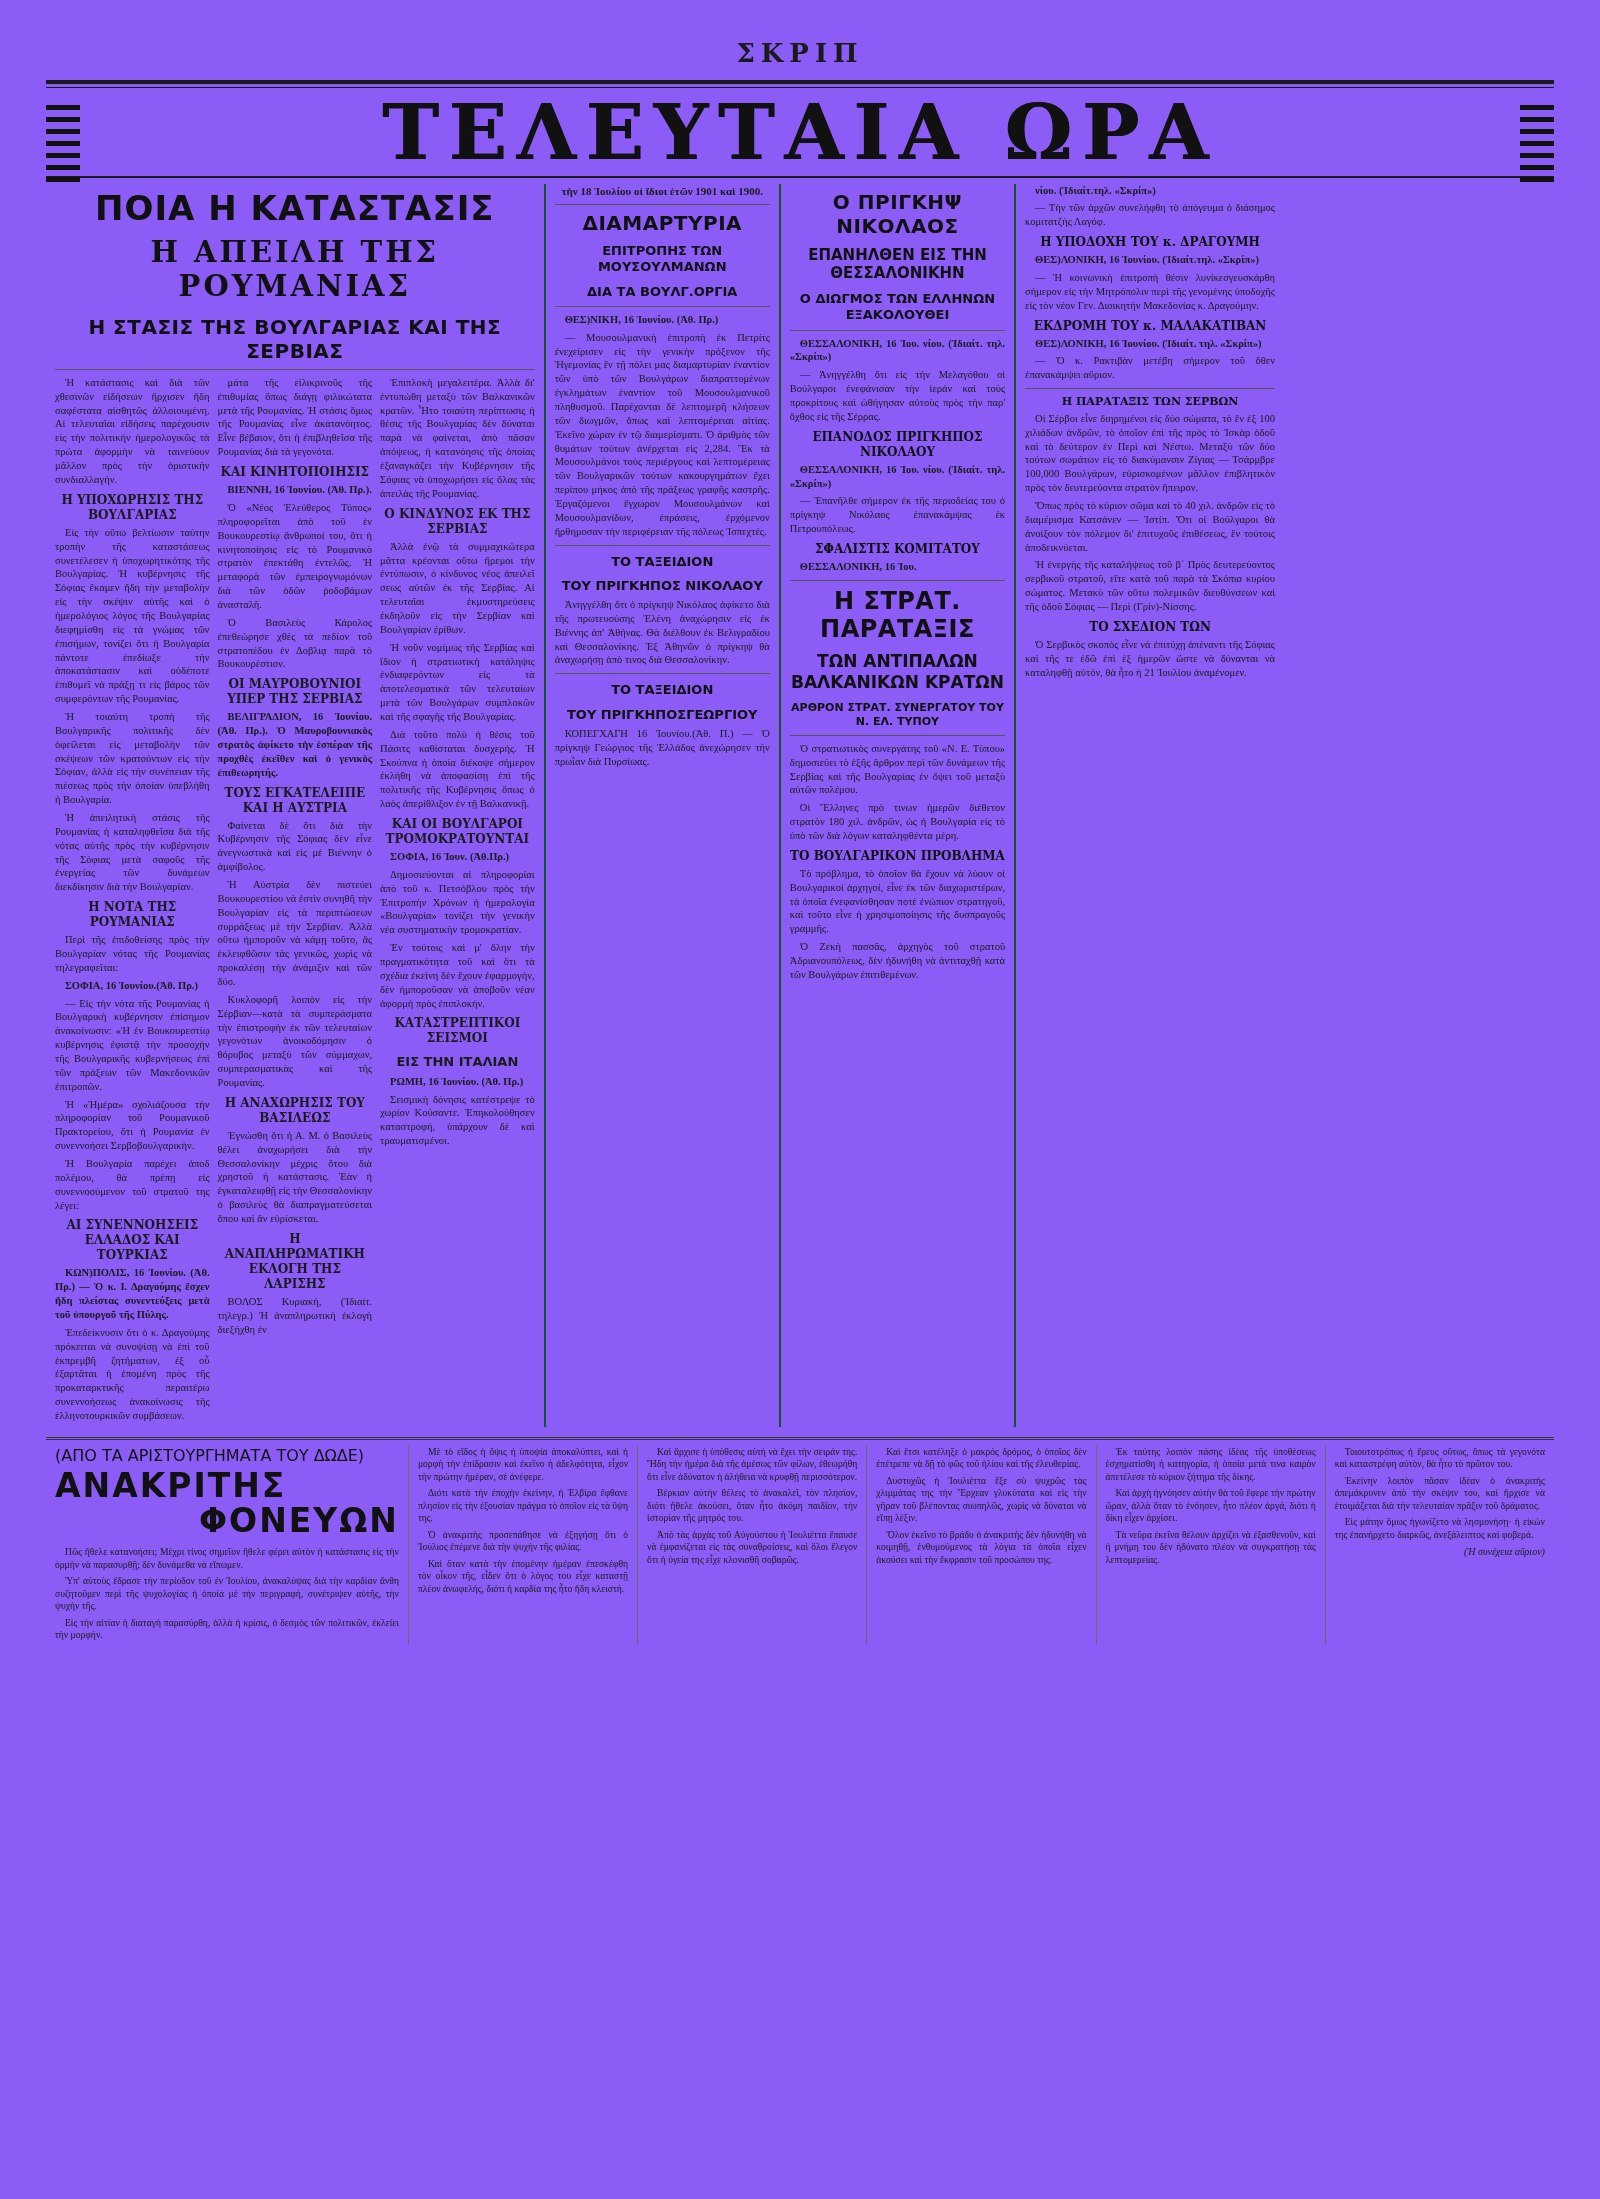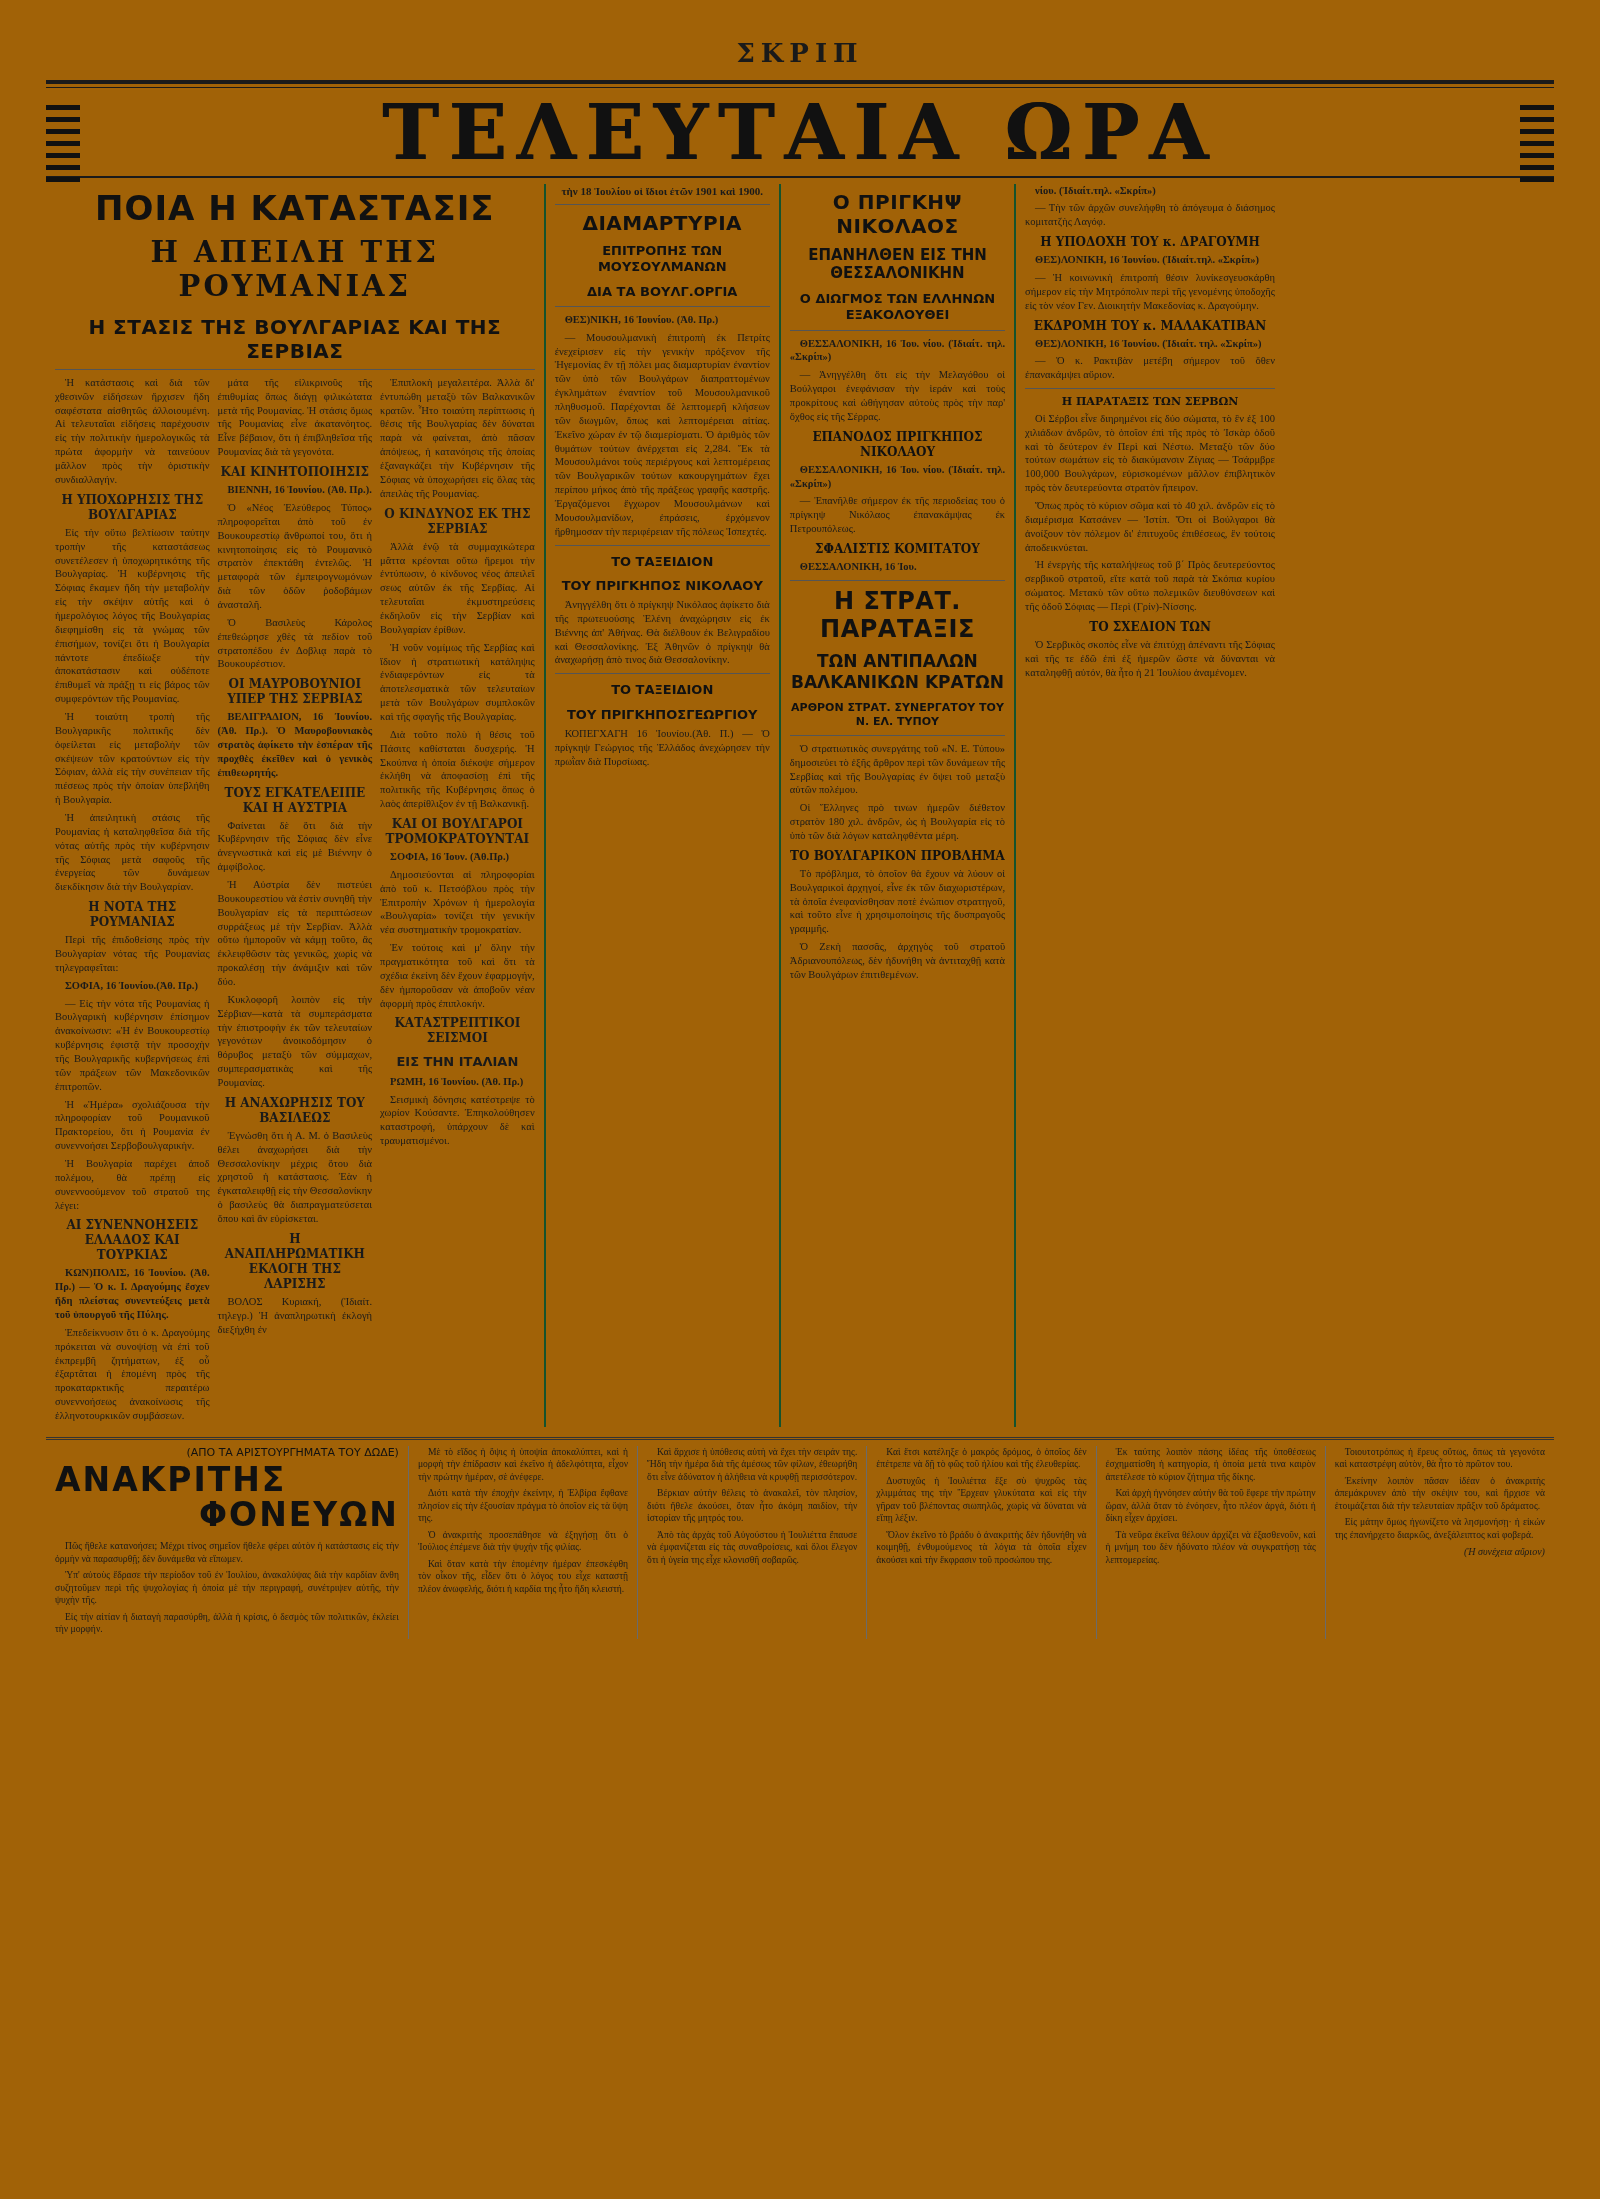--- a/index.html
+++ b/index.html
@@ -5,21 +5,21 @@
   html,body{margin:0;padding:0;background:#ffffff;}
   body{
     width:1600px;height:2199px;
     font-family:"Liberation Serif", serif;
     color:#111;
     position:relative;
     overflow:hidden;
   }
   .page{
     position:absolute;inset:0;
-    background:#a16207;
+    background:#8b5cf6;
     padding:0;
   }
   
   .masthead{
     text-align:center;
     font-family:"DejaVu Serif", serif;
     font-size:26px;
     letter-spacing:6px;
     font-weight:bold;
     padding-top:38px;
@@ -137,21 +137,21 @@
   .feuilleton{
     margin:10px 46px 0 46px;
     border-top:3px double #333;
     padding-top:6px;
     display:flex;
   }
   .feu-col{padding:0 9px;box-sizing:border-box;}
   .feu-col + .feu-col{border-left:1px solid #6a6a6a;}
   .feu-title-small{
     font-family:"DejaVu Sans", sans-serif;
-    font-size:11px;text-align:right;margin-bottom:4px;
+    font-size:16px;text-align:left;margin-bottom:4px;
   }
   .feu-title{
     font-family:"DejaVu Sans", sans-serif;
     font-weight:bold;
     font-size:33px;
     letter-spacing:2px;
     line-height:1.05;
     margin:2px 0 8px 0;
   }
   .feu-title .l2{display:block;text-align:right;}

